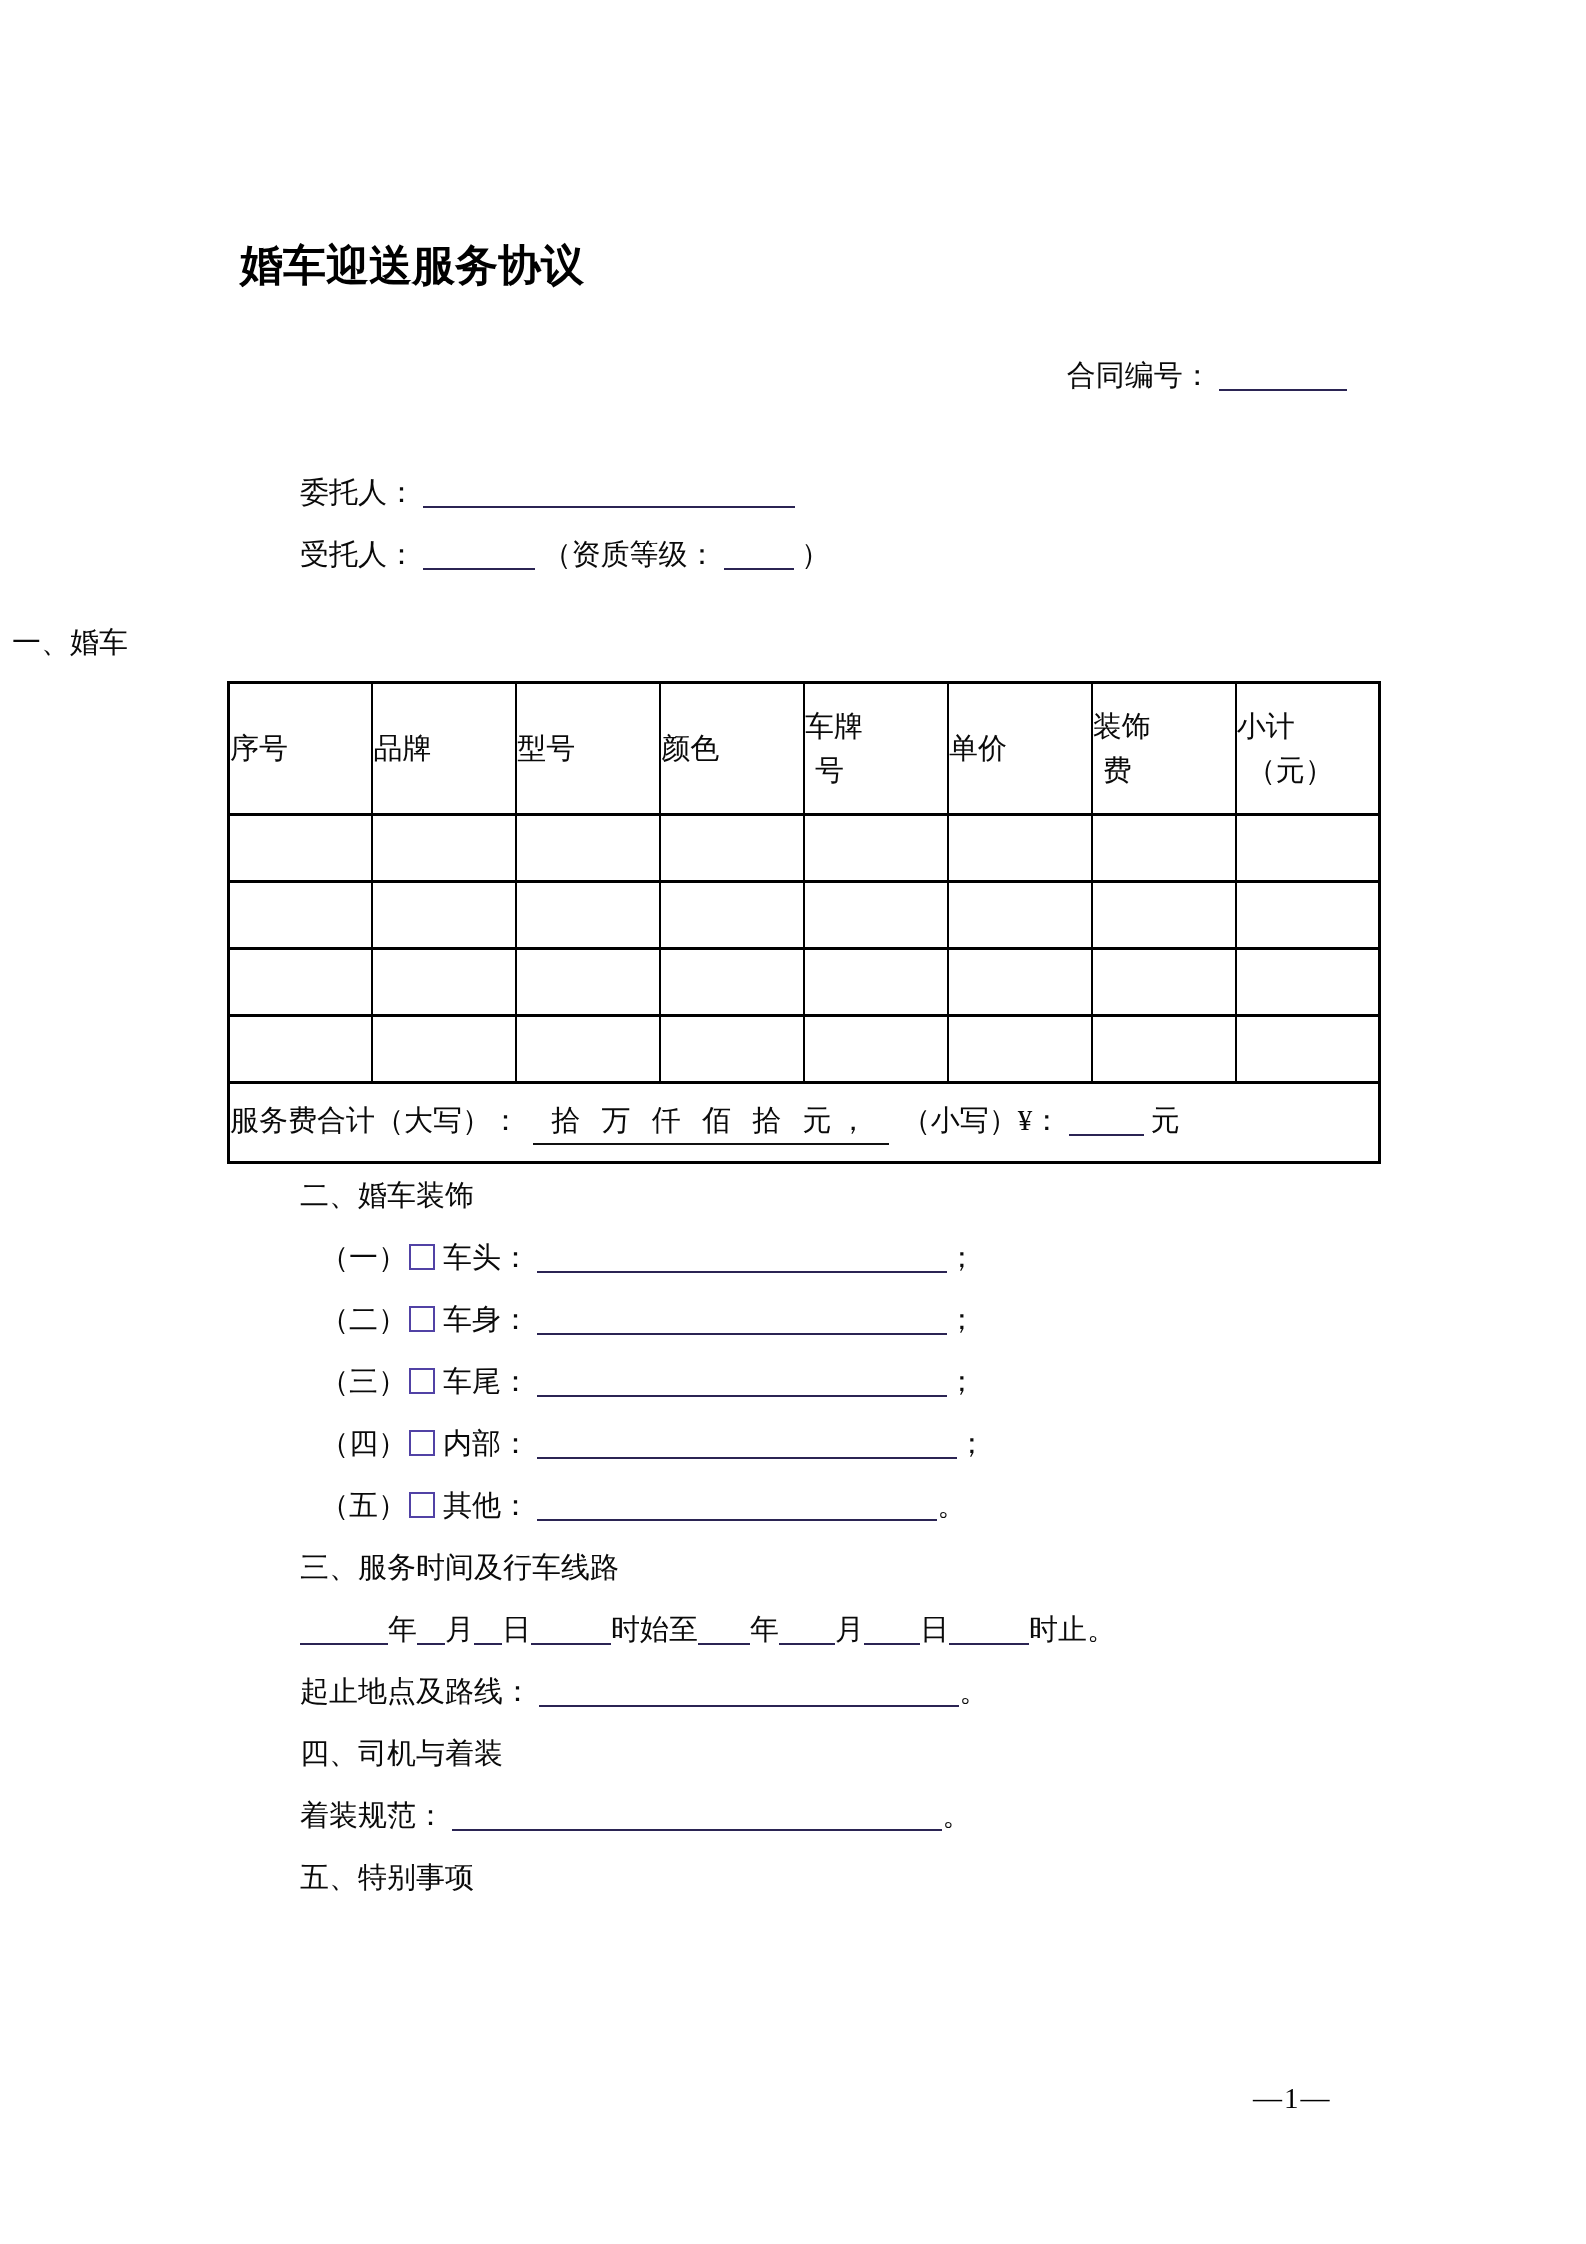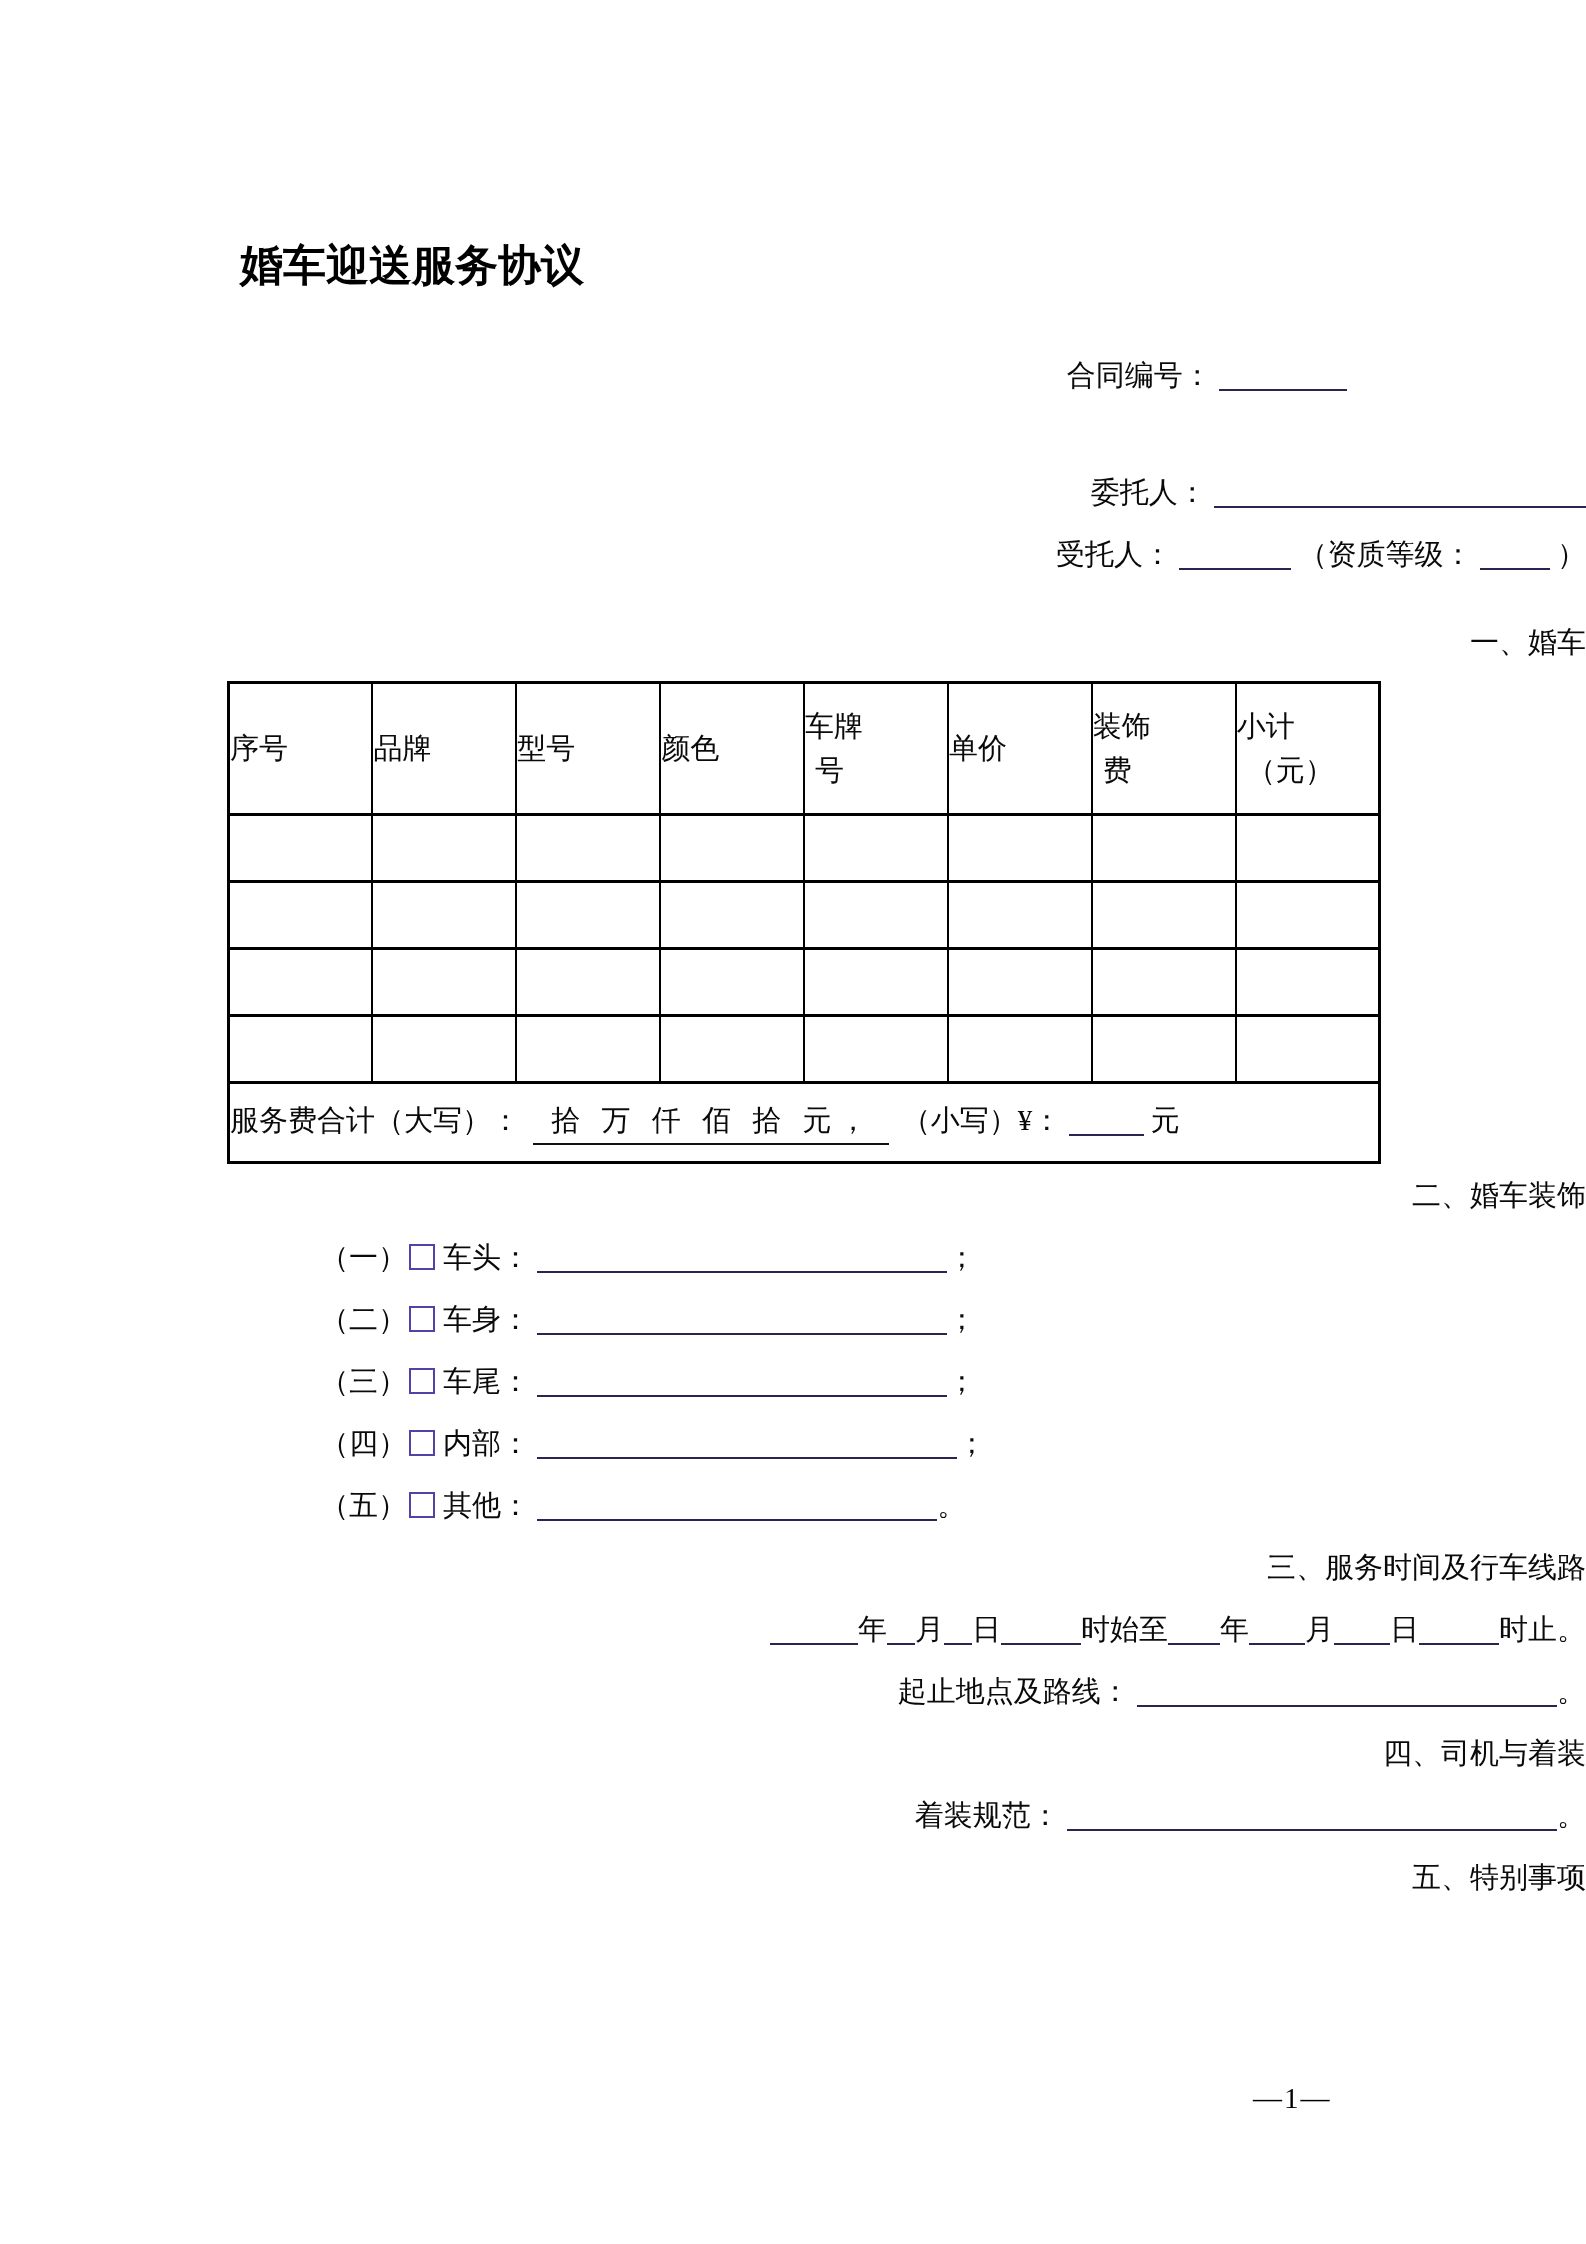--- a/index.html
+++ b/index.html
@@ -16,21 +16,21 @@
   .title {
     margin:238px 0 0 240px;
     font-family:"Liberation Sans","DejaVu Sans",sans-serif;
     font-weight:bold;
     font-size:43px;
     height:54px;
     line-height:54px;
     color:#000;
   }
   .line { line-height:62px; height:62px; white-space:nowrap; }
-  .indent-body { margin-left:300px;text-align:right; }
+  .indent-body { margin-left:300px; }
   .indent-item { margin-left:320px; }
   .contract-line { margin-top:52px; text-align:right; padding-right:239px;padding-left:12px; }
   .client-line  { margin-top:55px; }
   .sec1-line    { margin-top:26px;margin-left:12px; }
   .blank {
     display:inline-block;
     height:1em;
     border-bottom:2px solid #2b2453;
     vertical-align:-6px;
   }

